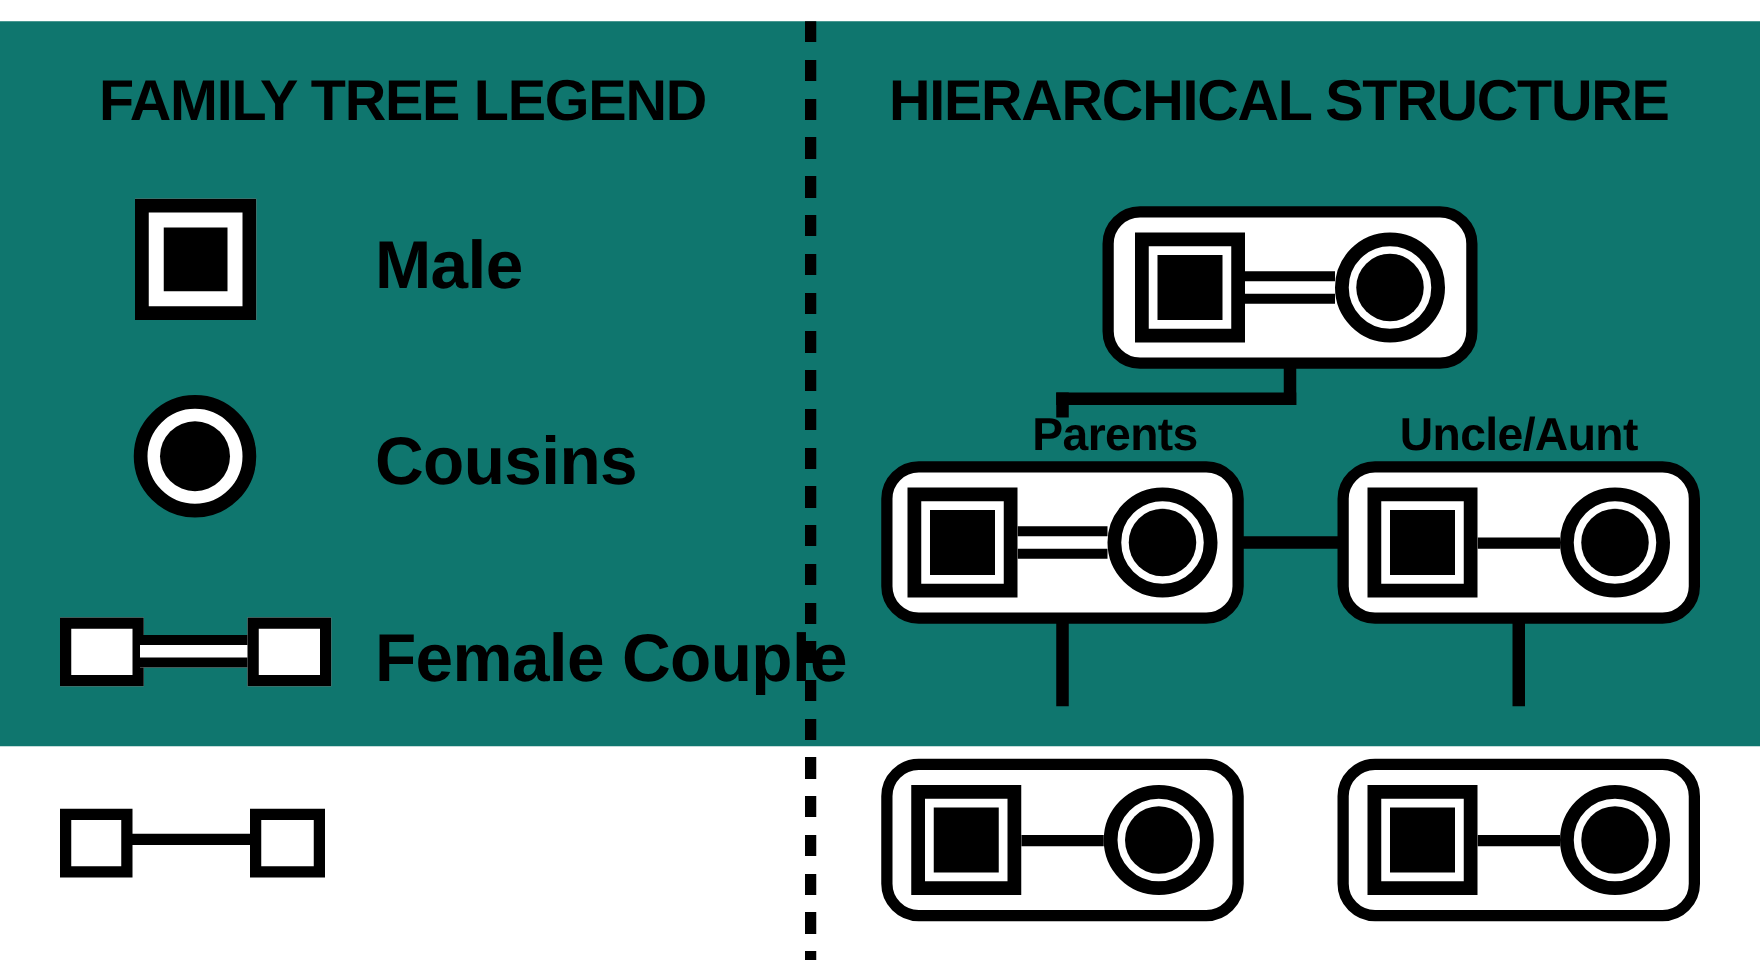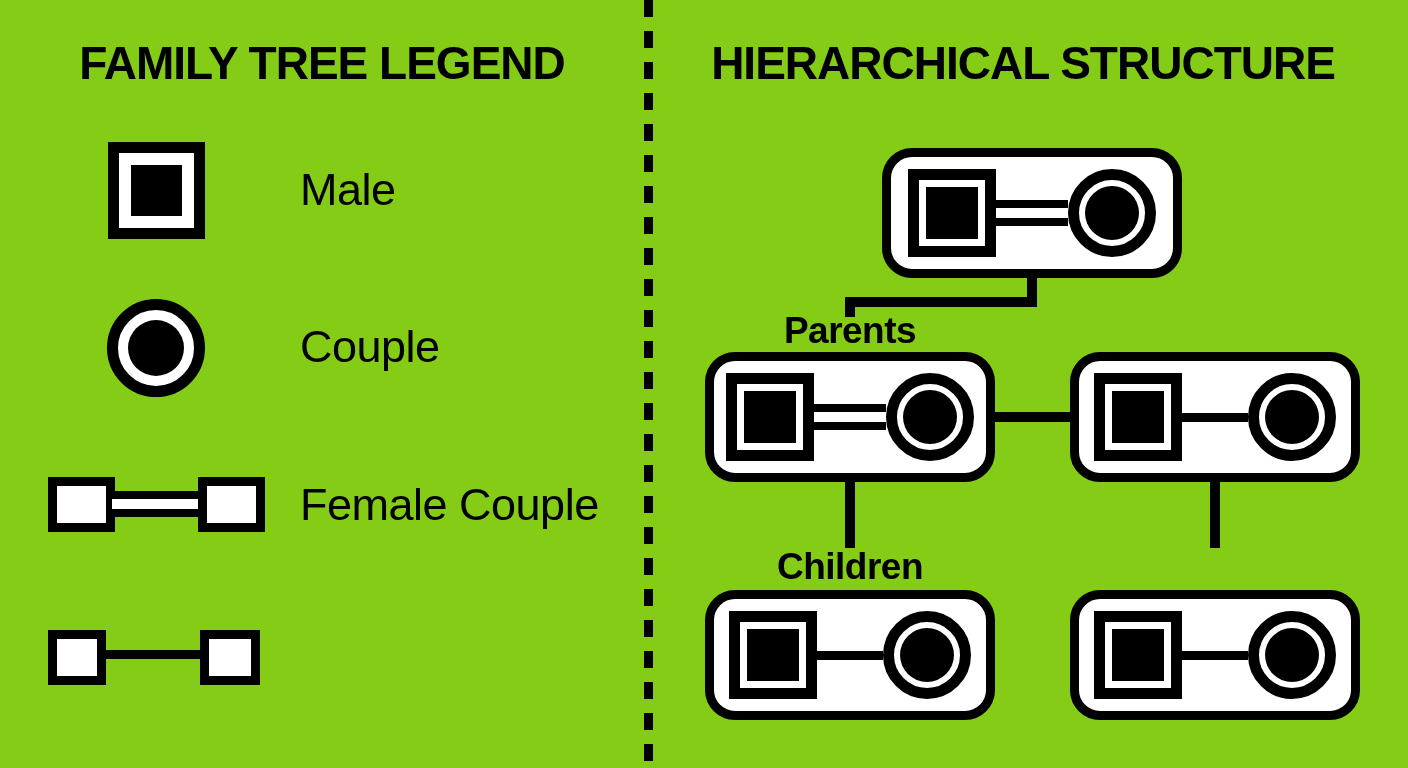--- a/index.html
+++ b/index.html
@@ -3,29 +3,29 @@
 <meta charset="utf-8">
 <style>
   * { margin:0; padding:0; box-sizing:border-box; }
   html,body { width:1408px; height:768px; }
   body {
     background:#ffffff;
     color:#000000;
     font-family:"Liberation Sans", sans-serif;
     overflow:hidden;
   }
-  #canvas { position:relative; width:1408px; height:768px; background:#84cc16; }
+  #canvas { position:relative; width:1408px; height:580px; background:#0f766e;margin-top:17px; }
 
   
   .panel-title {
     position:absolute; font-size:46px; font-weight:700;
     text-align:center; letter-spacing:-1px; white-space:nowrap;
   }
   .legend-label {
-    position:absolute; font-size:45px; font-weight:400;
+    position:absolute; font-size:54px; font-weight:700;
     letter-spacing:-0.5px; white-space:nowrap;
   }
   .node-label {
     position:absolute; font-size:37px; font-weight:700;
     text-align:center; letter-spacing:-0.5px; white-space:nowrap;
   }
 
   
   .lg-sq-filled { position:absolute; border:11px solid #000; background:#fff; }
   .lg-sq-filled i { position:absolute; inset:12px; background:#000; display:block; }
@@ -65,21 +65,21 @@
   <div class="panel-title" style="left:0; top:36px; width:644px;">FAMILY TREE LEGEND</div>
 
   <span class="lg-sq-filled" style="left:108px; top:142px; width:97px; height:97px;">
       <i></i>
     </span>
   <div class="legend-label" style="left:300px; top:164px;">Male</div>
 
   <span class="lg-ci-filled" style="left:107px; top:299px; width:98px; height:98px;">
       <i></i>
     </span>
-  <div class="legend-label" style="left:300px; top:321px;">Couple</div>
+  <div class="legend-label" style="left:300px; top:321px;">Cousins</div>
 
   <span class="lg-sq-open" style="left:48px; top:477px; width:67px; height:55px;"></span>
   <span class="lg-dline" style="left:112px; top:491px; width:89px;"></span>
   <span class="lg-sq-open" style="left:198px; top:477px; width:67px; height:55px;"></span>
   <div class="legend-label" style="left:300px; top:479px;">Female Couple</div>
 
   <span class="lg-sq-open" style="left:48px; top:630px; width:58px; height:55px;"></span>
   <span class="lg-line" style="left:103px; top:650px; width:100px; height:9px;"></span>
   <span class="lg-sq-open" style="left:200px; top:630px; width:60px; height:55px;"></span>
 
@@ -94,47 +94,47 @@
     <span class="bond double"></span>
     <span class="p-ci">
         <i></i>
       </span>
   </div>
 
   <span class="edge" style="left:1027px; top:272px; width:10px; height:35px;"></span>
   <span class="edge" style="left:845px; top:297px; width:192px; height:10px;"></span>
   <span class="edge" style="left:845px; top:297px; width:10px; height:20px;"></span>
 
-  <div class="node-label" style="left:705px; top:310px; width:290px;">Parents</div>
+  <div class="node-label" style="left:747px; top:310px; width:290px;">Parents</div>
   <div class="node" style="left:705px; top:352px;">
     <span class="p-sq">
         <i></i>
       </span>
     <span class="bond double"></span>
     <span class="p-ci">
         <i></i>
       </span>
   </div>
 
+  <div class="node-label" style="left:1070px; top:310px; width:290px;">Uncle/Aunt</div>
   <div class="node" style="left:1070px; top:352px;">
     <span class="p-sq">
         <i></i>
       </span>
     <span class="bond single"></span>
     <span class="p-ci">
         <i></i>
       </span>
   </div>
 
   <span class="edge" style="left:991px; top:412px; width:83px; height:10px;"></span>
 
   <span class="edge" style="left:845px; top:478px; width:10px; height:70px;"></span>
   <span class="edge" style="left:1210px; top:478px; width:10px; height:70px;"></span>
 
-  <div class="node-label" style="left:705px; top:546px; width:290px;">Children</div>
   <div class="node" style="left:705px; top:590px;">
     <span class="p-sq">
         <i></i>
       </span>
     <span class="bond single"></span>
     <span class="p-ci">
         <i></i>
       </span>
   </div>
 

